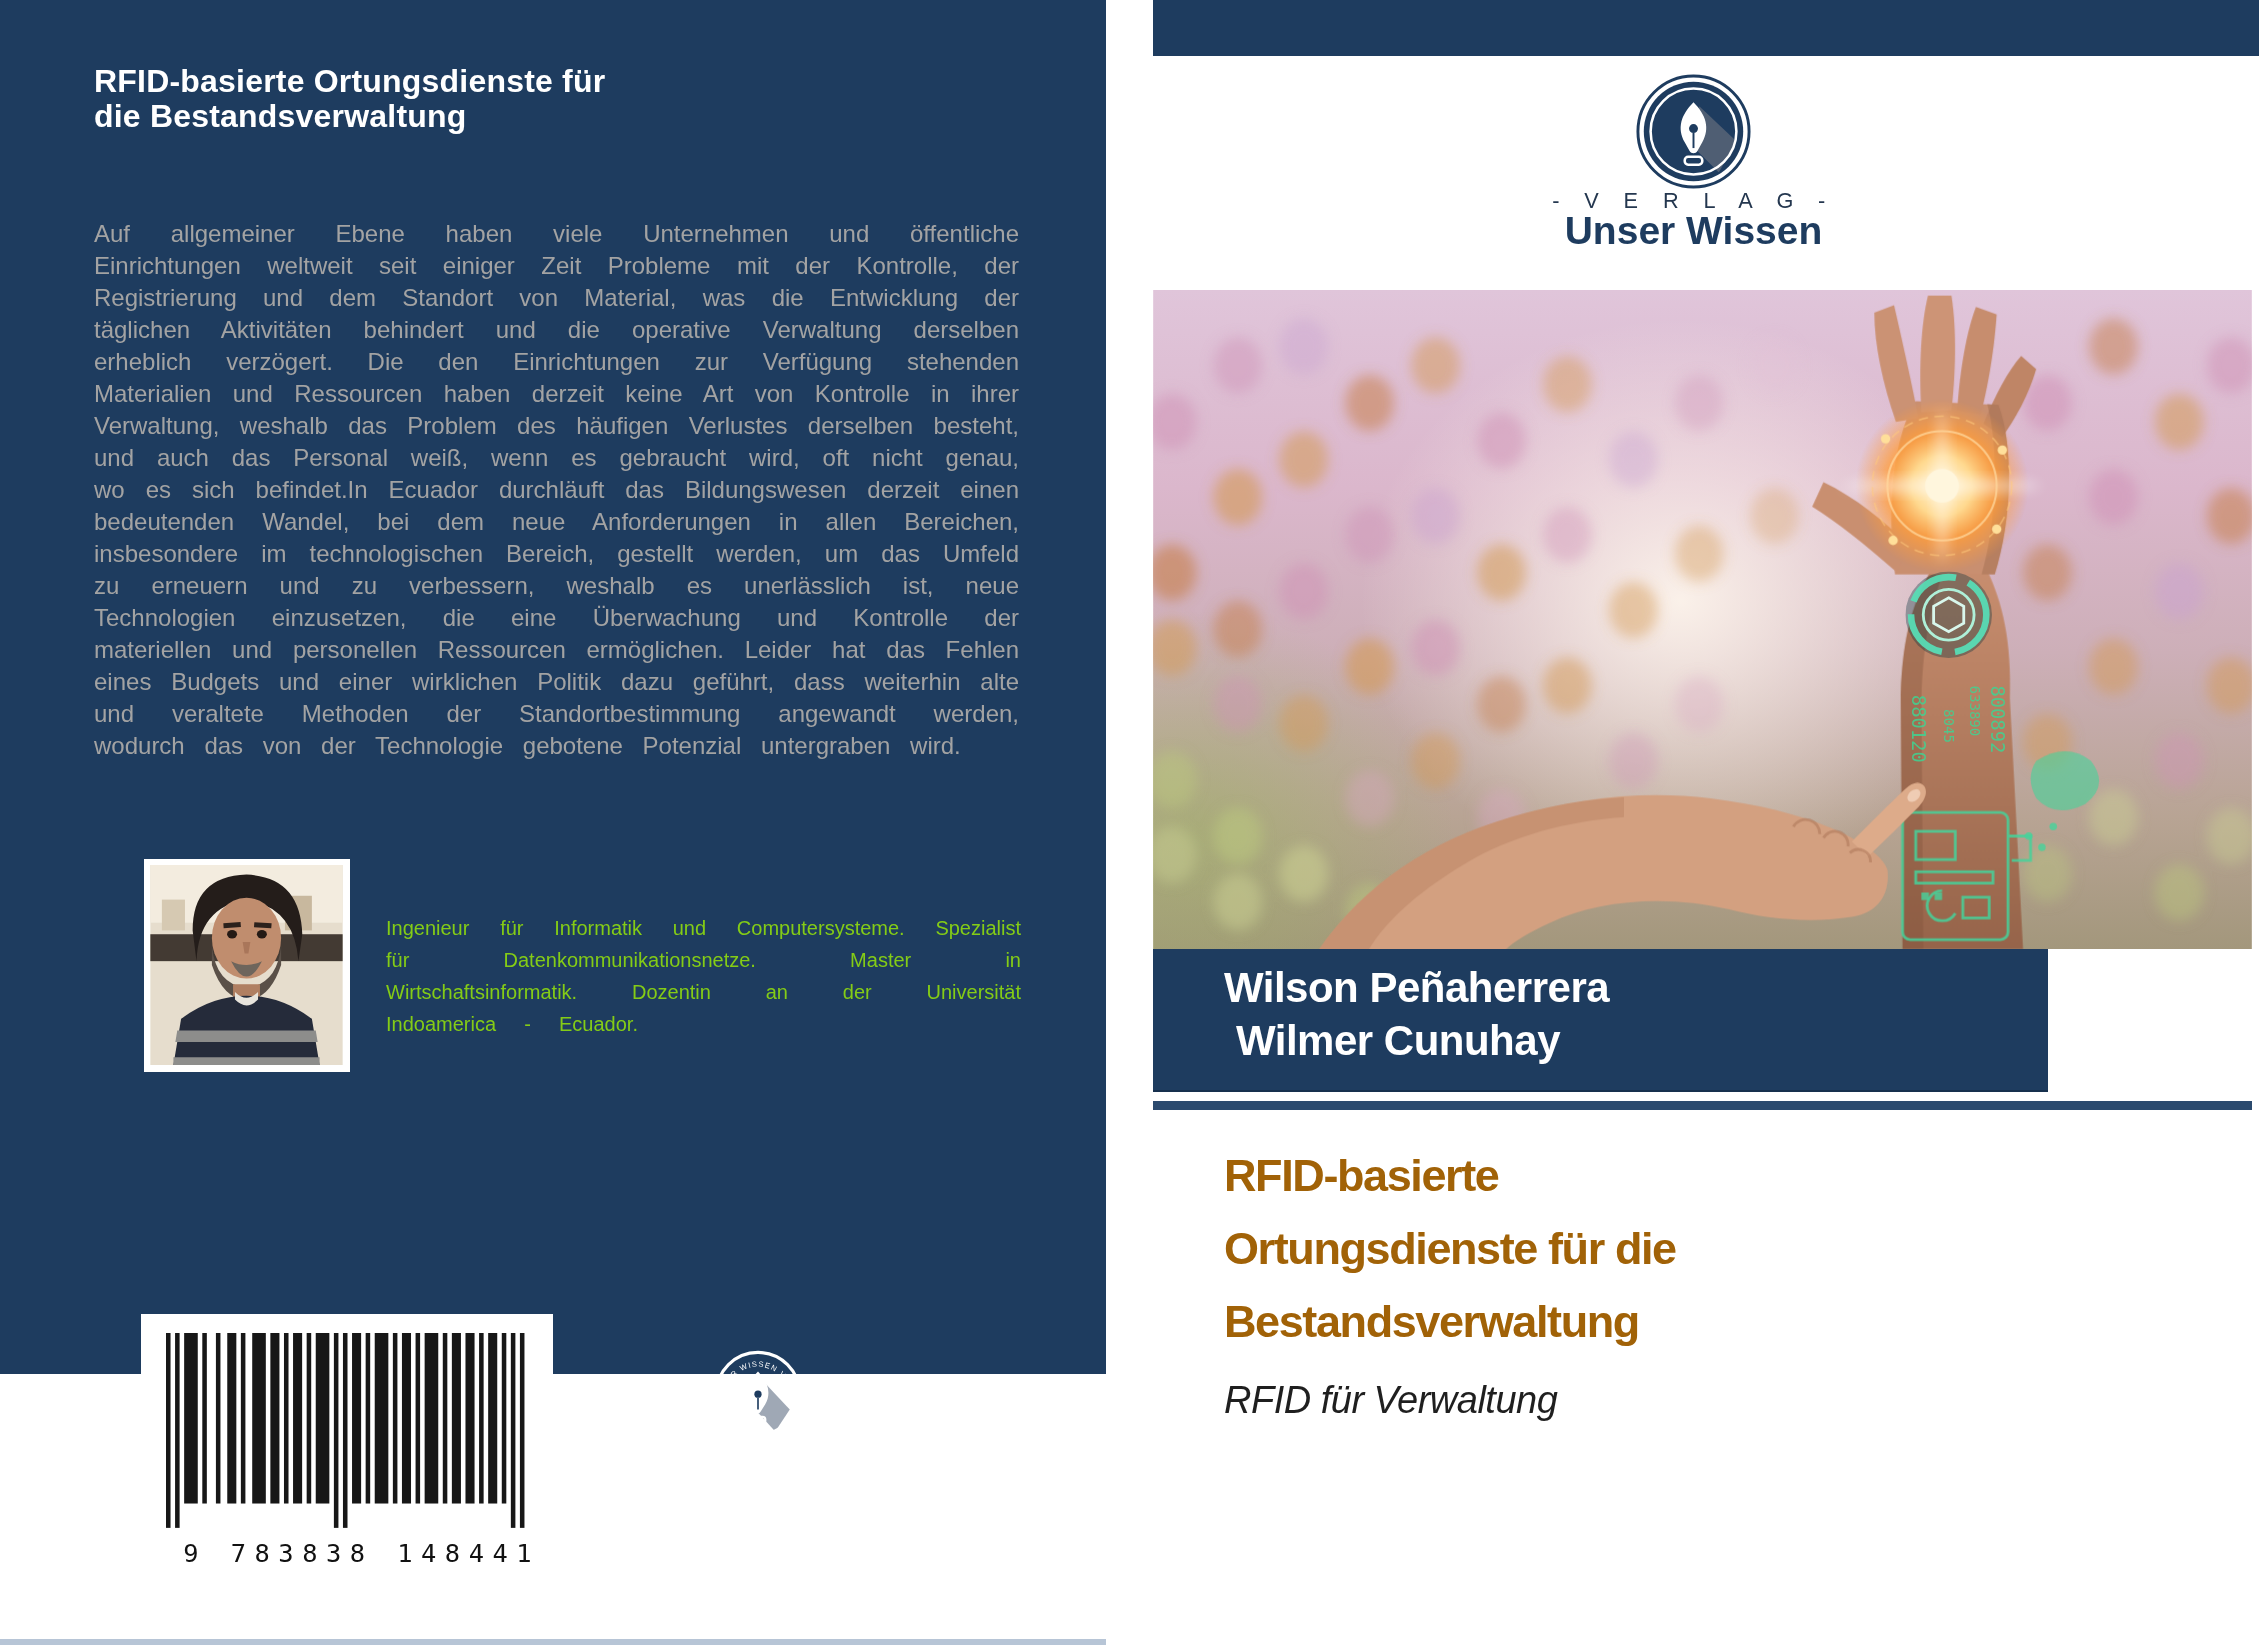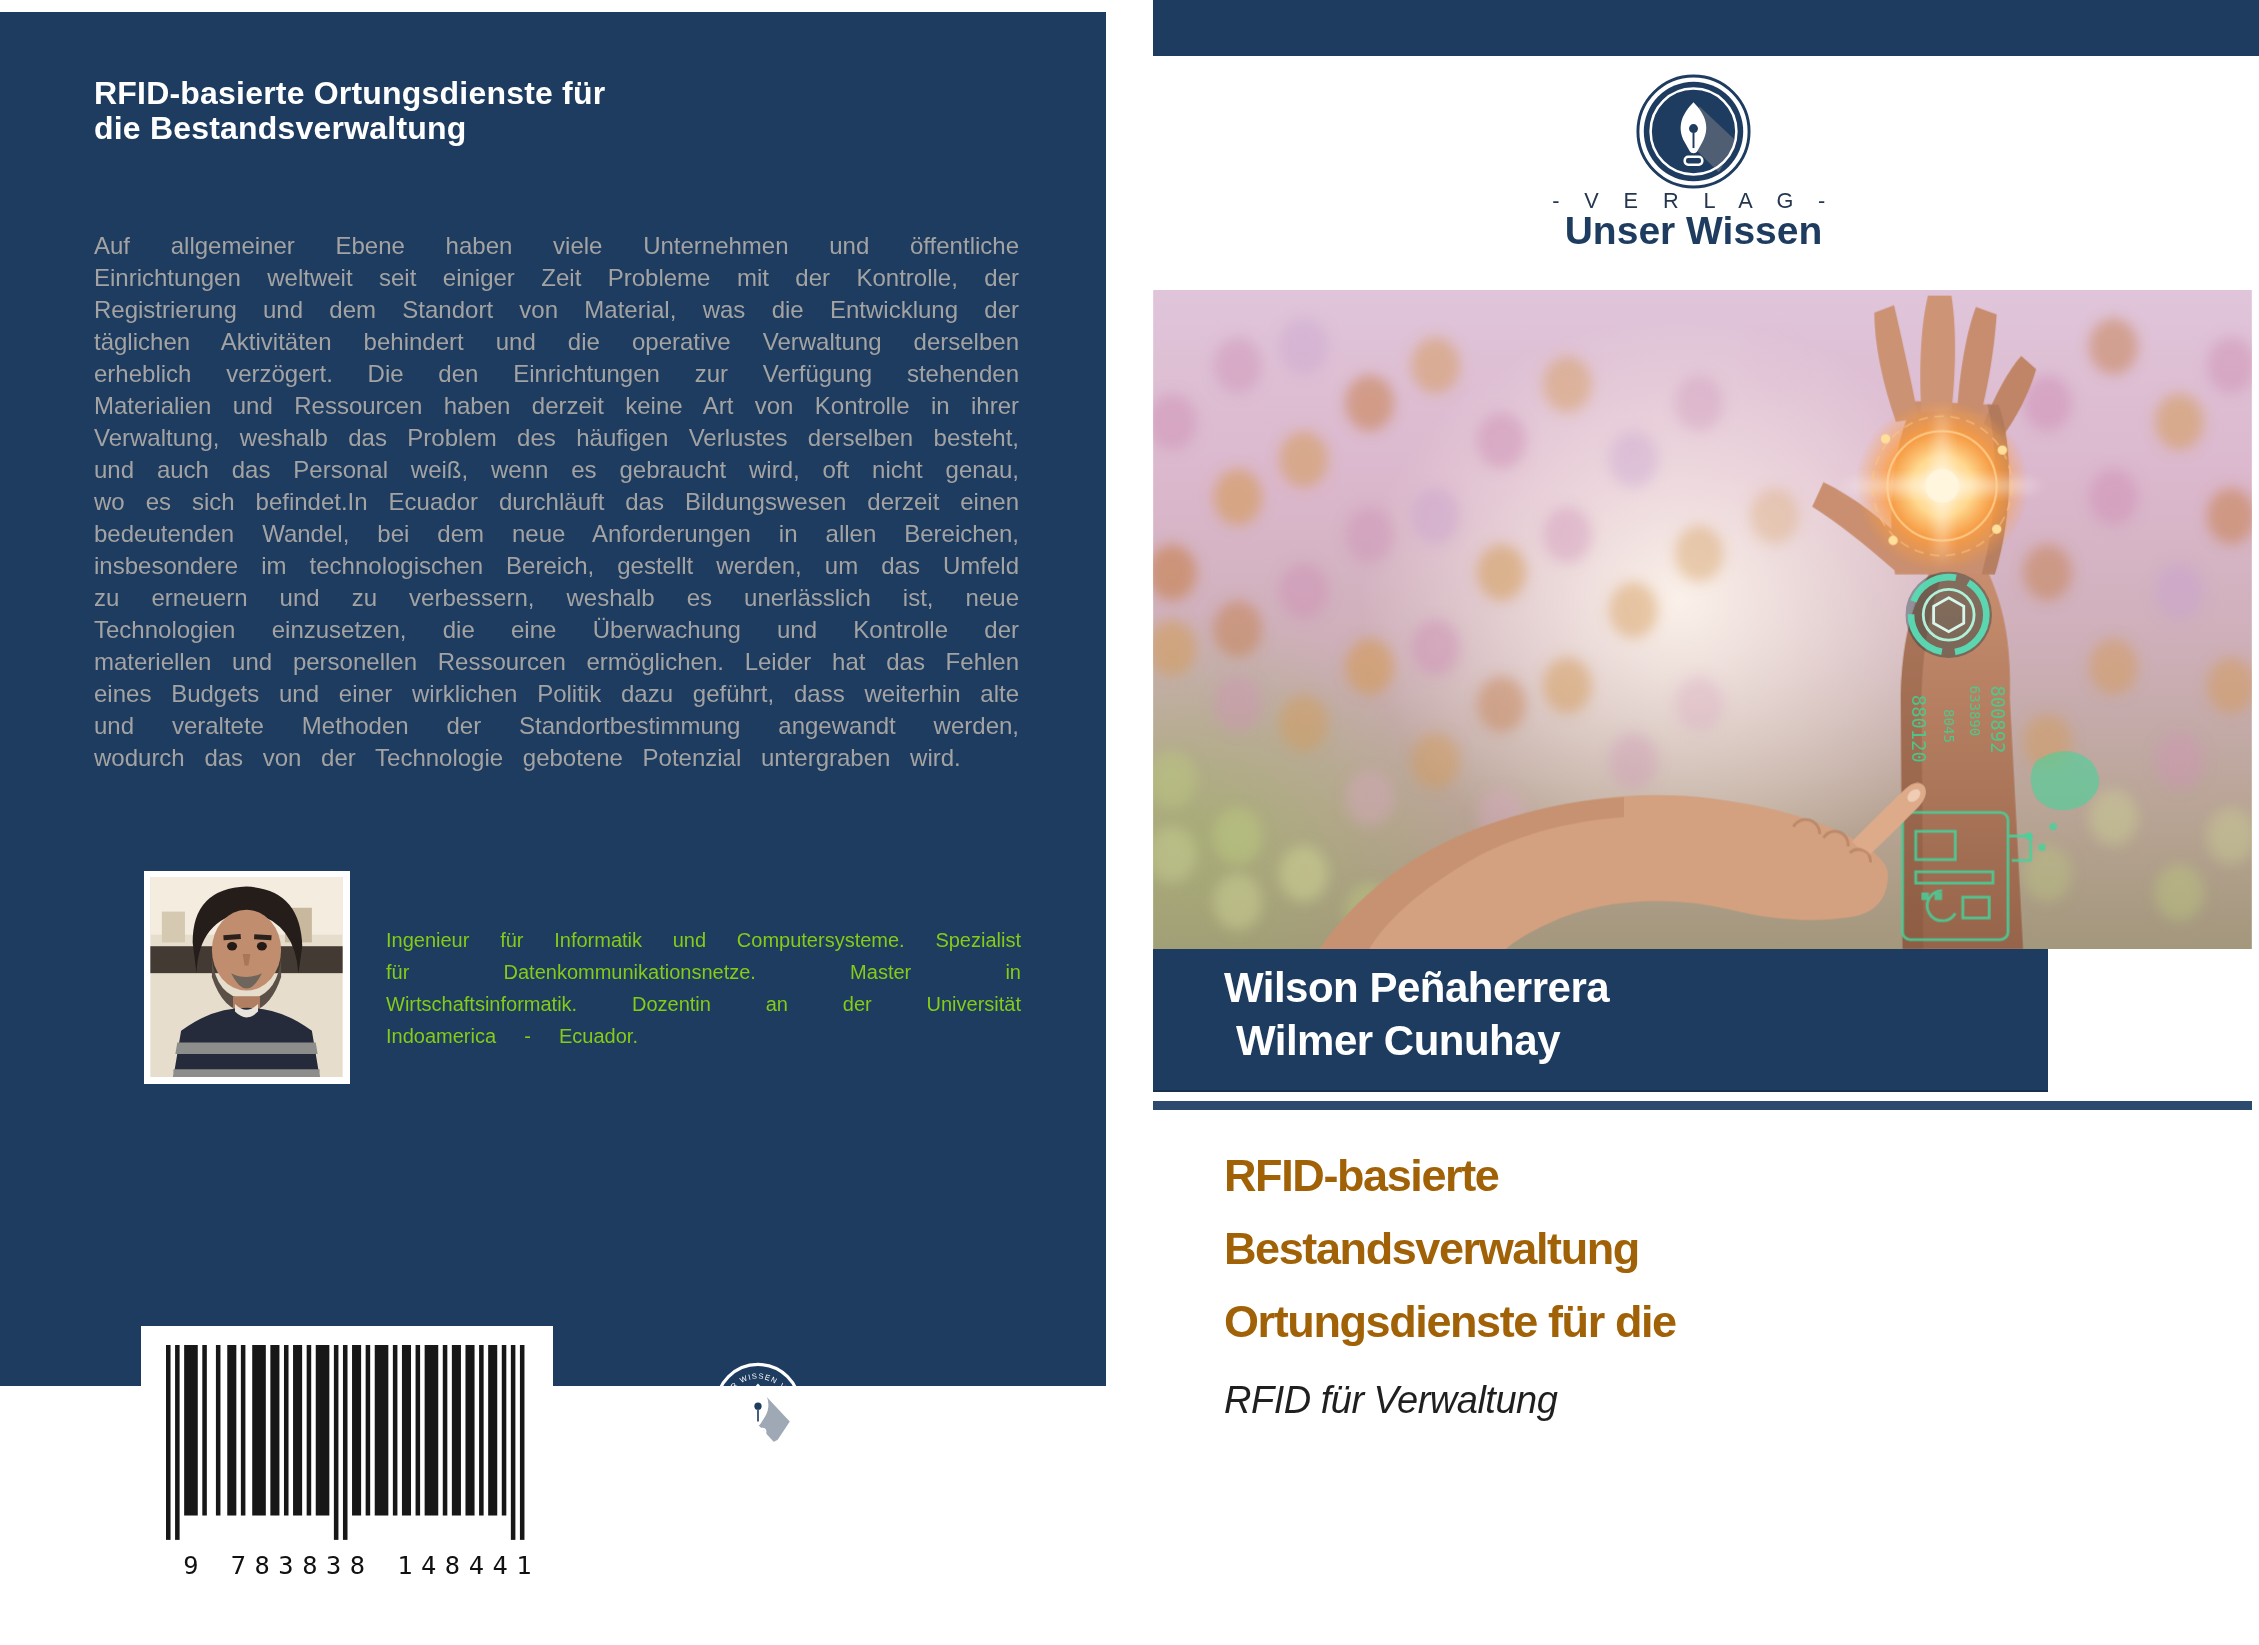--- a/index.html
+++ b/index.html
@@ -1,21 +1,21 @@
 <!DOCTYPE html>
 <html style="font-size:15px"><head>
 <meta charset="utf-8">
 <style>
   html,body{margin:0;padding:0;background:#ffffff;}
   .cover{position:relative;width:2260px;height:1645px;overflow:hidden;
          font-family:"Liberation Sans",sans-serif;background:#ffffff;}
   .abs{position:absolute;}
 
   
-  .back{left:0;top:0;width:1106px;height:1374px;background:#1e3c5f;margin-top:12px;}
+  .back{left:0;top:0;width:1106px;height:1374px;background:#1e3c5f;}
   .back-title{left:94px;top:64px;width:584px;color:#ffffff;font-size:32px;
               font-weight:bold;line-height:35px;letter-spacing:0.2px;}
   .back-blurb{left:94px;top:218px;width:925px;color:#a3a3a3;font-size:24px;
               line-height:32px;text-align:justify;word-spacing:13px;}
   .photo-frame{left:144px;top:859px;width:206px;height:213px;background:#ffffff;
                padding:0;box-sizing:border-box;border:6.6px solid #ffffff;}
   .photo-frame svg{display:block;width:193px;height:200px;}
   .back-bio{left:386px;top:912px;width:635px;color:#84cc16;font-size:20px;
             line-height:32px;text-align:justify;word-spacing:22.6px;}
   .barcode-box{left:141px;top:1314px;width:412px;height:267px;background:#ffffff;}
@@ -353,20 +353,20 @@
 
     <div class="abs authors-band">
       <div class="author-name n1">Wilson Peñaherrera</div>
       <div class="author-name n2">Wilmer Cunuhay</div>
     </div>
 
     <div class="abs front-rule"></div>
 
     <div class="abs front-title">
       <div>RFID-basierte</div>
+      <div>Ortungsdienste für die</div>
       <div>Bestandsverwaltung</div>
-      <div>Ortungsdienste für die</div>
     </div>
 
     <div class="abs front-subtitle">RFID für Verwaltung</div>
   </div>
 </div>
 
 
 </body></html>

